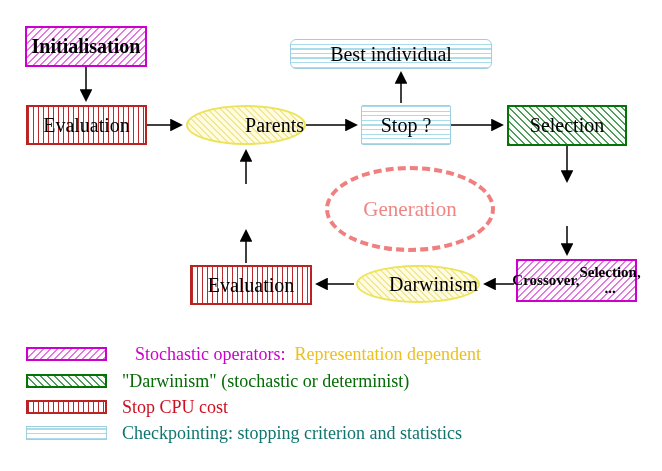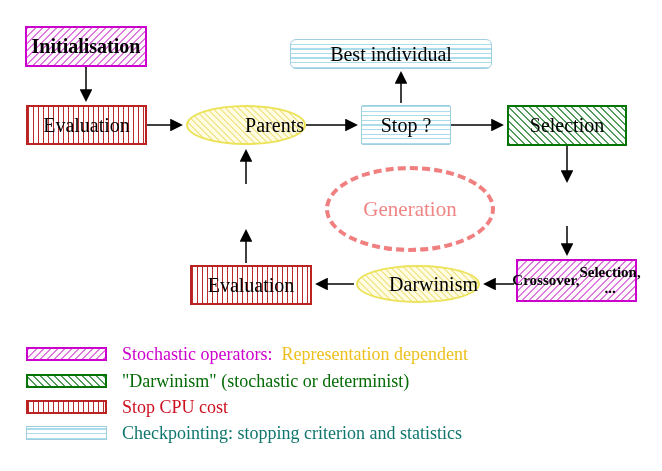--- a/index.html
+++ b/index.html
@@ -112,21 +112,21 @@
     <span>Evaluation</span>
   </div>
 
 
   <div class="node dashed-ellipse gen-label" style="left:325px;top:166px;width:170px;height:86px;">
     <span>Generation</span>
   </div>
 
   <div>
     <div class="legend-swatch hatch-magenta" style="left:26px;top:347px;"></div>
-    <div class="legend-text" style="top:344px;"><span class="c-magenta">Stochastic operators:</span>&nbsp;&nbsp;<span class="c-gold">Representation dependent</span></div>
+    <div class="legend-text" style="top:344px;margin-left:13px;"><span class="c-magenta">Stochastic operators:</span>&nbsp;&nbsp;<span class="c-gold">Representation dependent</span></div>
 
     <div class="legend-swatch hatch-green" style="left:26px;top:374px;"></div>
     <div class="legend-text c-green" style="top:371px;">"Darwinism" (stochastic or determinist)</div>
 
     <div class="legend-swatch stripe-red" style="left:26px;top:400px;"></div>
     <div class="legend-text c-crimson" style="top:397px;">Stop CPU cost</div>
 
     <div class="legend-swatch stripe-cyan" style="left:26px;top:426px;"></div>
     <div class="legend-text c-skyblue" style="top:423px;">Checkpointing: stopping criterion and statistics</div>
   </div>

